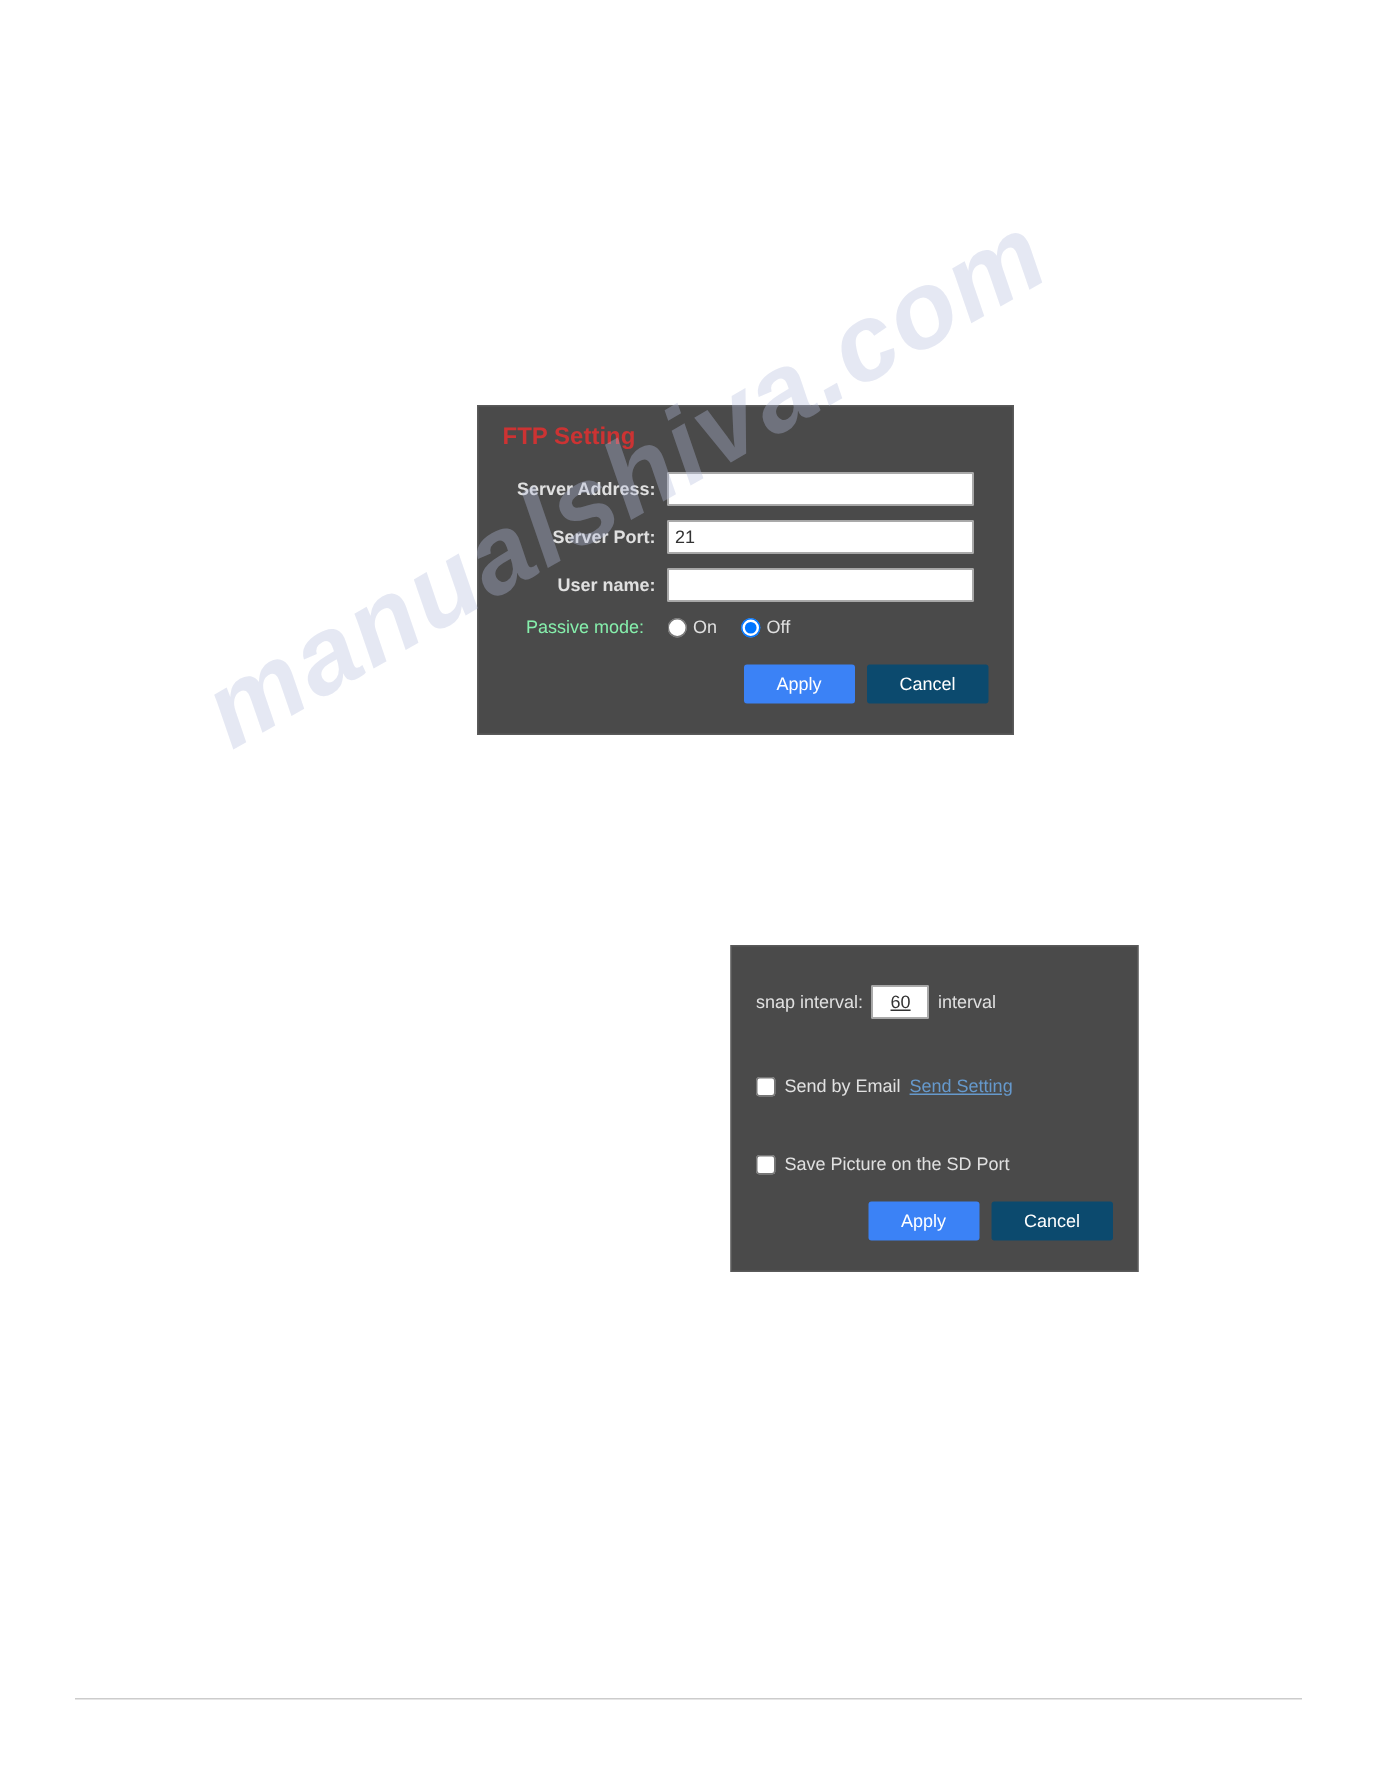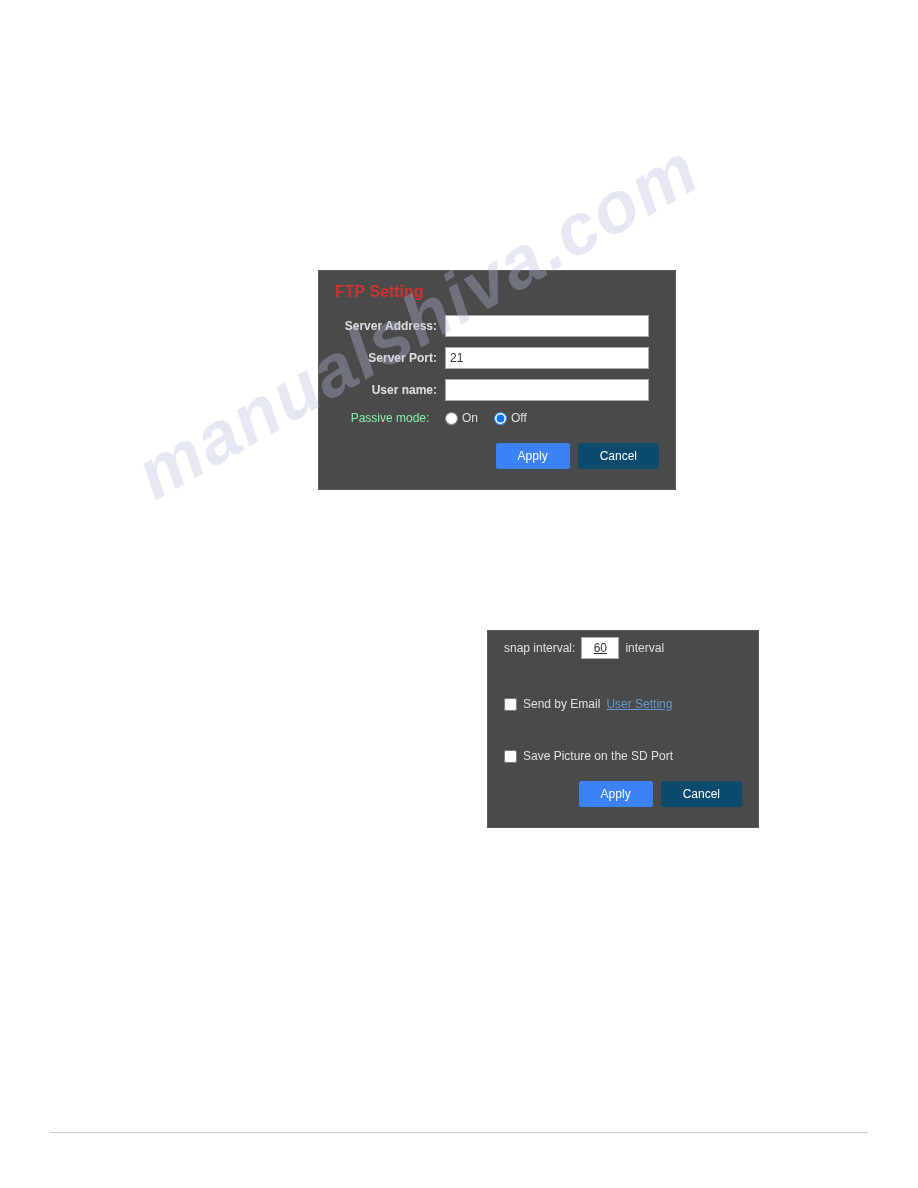--- a/index.html
+++ b/index.html
@@ -135,21 +135,21 @@
     }
 
     
     .snap-dialog {
       position: absolute;
       top: 630px;
       left: 487px;
       width: 272px;
       background: #4a4a4a;
       border: 1px solid #5a5a5a;
-      padding: 6px 16px 20px 16px;
+      padding: 26px 16px 20px 16px;
     }
 
     .snap-interval-row {
       display: flex;
       align-items: center;
       gap: 6px;
       margin-bottom: 12px;
       color: #e0e0e0;
       font-size: 12px;
     }
@@ -254,21 +254,21 @@
 
   <div class="snap-interval-row">
     <span>snap interval:</span>
     <input class="snap-interval-input" type="text" value="60" style="">
     <span>interval</span>
   </div>
 
   <div class="snap-checkbox-row">
     <input type="checkbox" style="">
     <span>Send by Email</span>
-    <a class="email-setting-link">User Setting</a>
+    <a class="email-setting-link">Send Setting</a>
   </div>
 
   <div class="snap-checkbox-row">
     <input type="checkbox" style="">
     <span>Save Picture on the SD Port</span>
   </div>
 
   <div class="snap-buttons">
     <button class="btn-apply">Apply</button>
     <button class="btn-cancel">Cancel</button>

